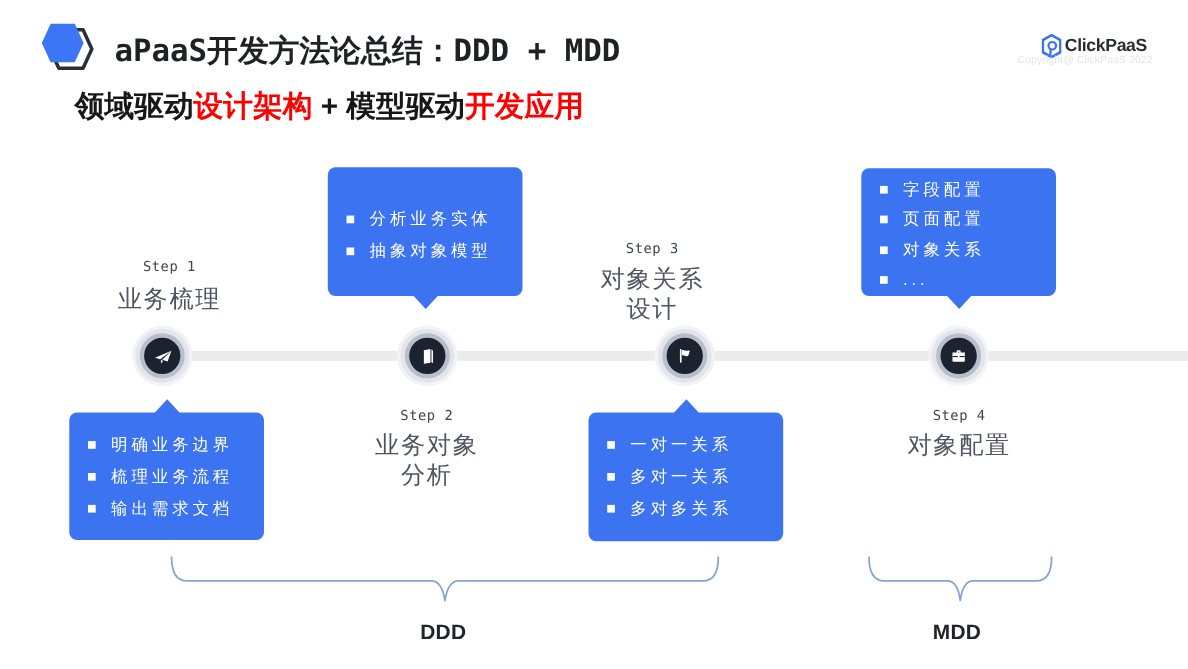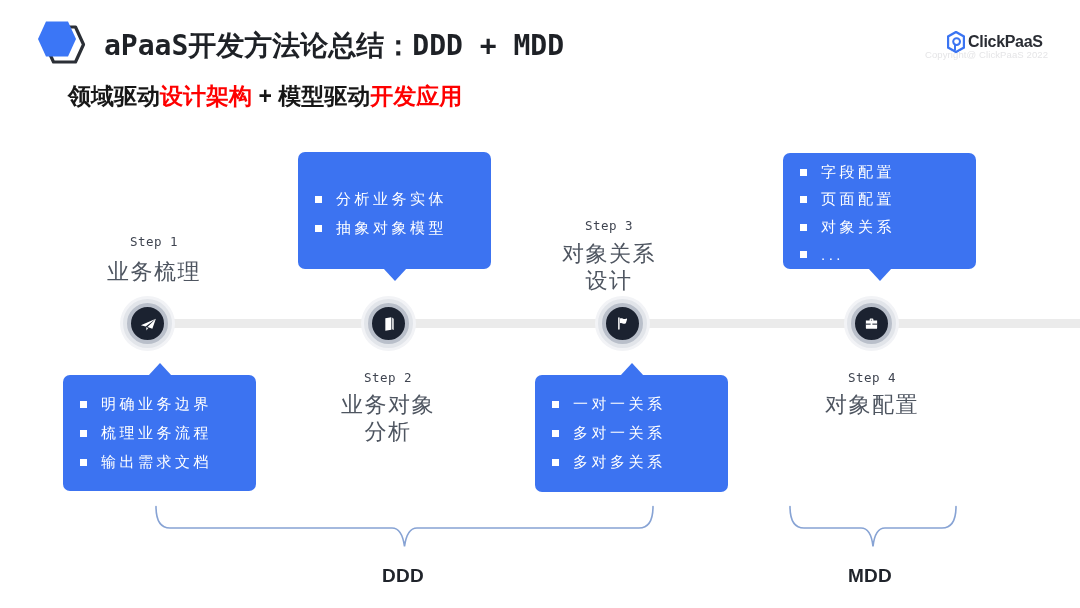--- a/index.html
+++ b/index.html
@@ -9,42 +9,42 @@
   
   .hex-icon{position:absolute;left:36px;top:18px;width:56px;height:49px;}
   .page-title{position:absolute;left:104px;top:29px;font-family:"DejaVu Sans Mono",monospace;
               font-size:28px;line-height:34px;font-weight:700;color:#1e2126;letter-spacing:0;}
   .brand{position:absolute;left:947px;top:30px;width:130px;height:34px;}
   .brand-icon{position:absolute;left:0;top:1px;width:18px;height:22px;}
   .brand-name{position:absolute;left:21px;top:3px;font-size:16px;font-weight:700;color:#2a2d34;letter-spacing:-0.3px;}
   .copyright{position:absolute;left:925px;top:48.5px;width:120px;text-align:center;font-size:9.5px;
              color:#e5e5e7;letter-spacing:0.1px;white-space:nowrap;}
 
-  .subtitle{position:absolute;left:68px;top:84px;font-size:23px;line-height:25px;font-weight:700;color:#171717;text-align:right;}
+  .subtitle{position:absolute;left:68px;top:84px;font-size:27px;line-height:25px;font-weight:700;color:#171717;text-align:right;}
   .subtitle .red{color:#fe0000;}
 
   
   .timeline-line{position:absolute;left:140px;top:319px;width:940px;height:9px;background:#ebebeb;}
   .node{position:absolute;width:33px;height:33px;border-radius:50%;background:#1b2230;
         border:4px solid #b9bfca;box-shadow:0 0 0 4px #e2e5ea,0 0 0 7px #f2f3f6;
         display:flex;align-items:center;justify-content:center;top:303px;}
   .node svg{display:block;}
   .node-1{left:127px;} .node-2{left:368px;} .node-3{left:602px;} .node-4{left:851px;}
 
   
   .steptext{position:absolute;width:220px;text-align:center;}
   .step-label{font-family:"DejaVu Sans Mono",monospace;font-size:12.5px;line-height:15px;color:#3f4450;letter-spacing:0.5px;}
   .step-title{font-size:22px;line-height:27px;color:#4e5560;letter-spacing:1.5px;font-weight:400;}
   .steptext-1{left:44px;top:234px;}  .steptext-1 .step-title{margin-top:9px;}
   .steptext-2{left:278px;top:370px;} .steptext-2 .step-title{margin-top:6px;}
-  .steptext-3{left:499px;top:218px;} .steptext-3 .step-title{margin-top:8px;line-height:26.5px;}
+  .steptext-3{left:483px;top:218px;} .steptext-3 .step-title{margin-top:8px;line-height:26.5px;}
   .steptext-4{left:762px;top:370px;} .steptext-4 .step-title{margin-top:6px;}
 
   
-  .callout{position:absolute;width:193px;background:#3c73f1;border-radius:7px;color:#fff;
+  .callout{position:absolute;width:177px;background:#3c73f1;border-radius:7px;color:#fff;
            display:flex;flex-direction:column;justify-content:center;}
   .callout-1{left:63px;top:375px;height:116px;}
   .callout-2{left:298px;top:152px;height:117px;padding-top:6px;box-sizing:border-box;}
   .callout-3{left:535px;top:375px;height:117px;}
   .callout-4{left:783px;top:153px;height:116px;padding-top:5px;box-sizing:border-box;}
   .callout .row{display:flex;align-items:center;height:29px;padding-left:17px;
                 font-size:15px;letter-spacing:3.5px;white-space:nowrap;}
   .callout-4 .row{height:27.5px;}
   .bullet{width:7px;height:7px;background:#fff;margin-right:14px;flex:none;}
   .tip{position:absolute;left:50%;margin-left:-12px;width:0;height:0;

